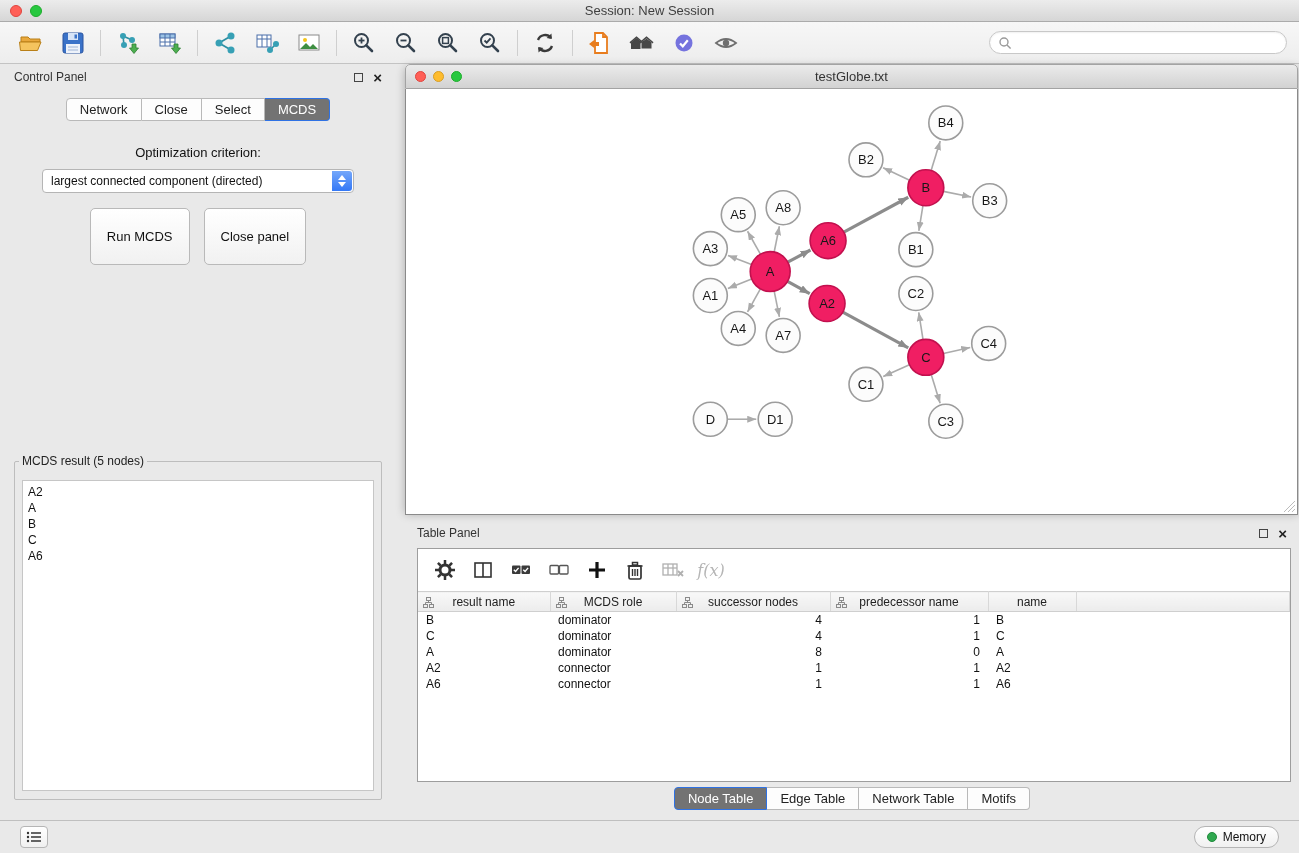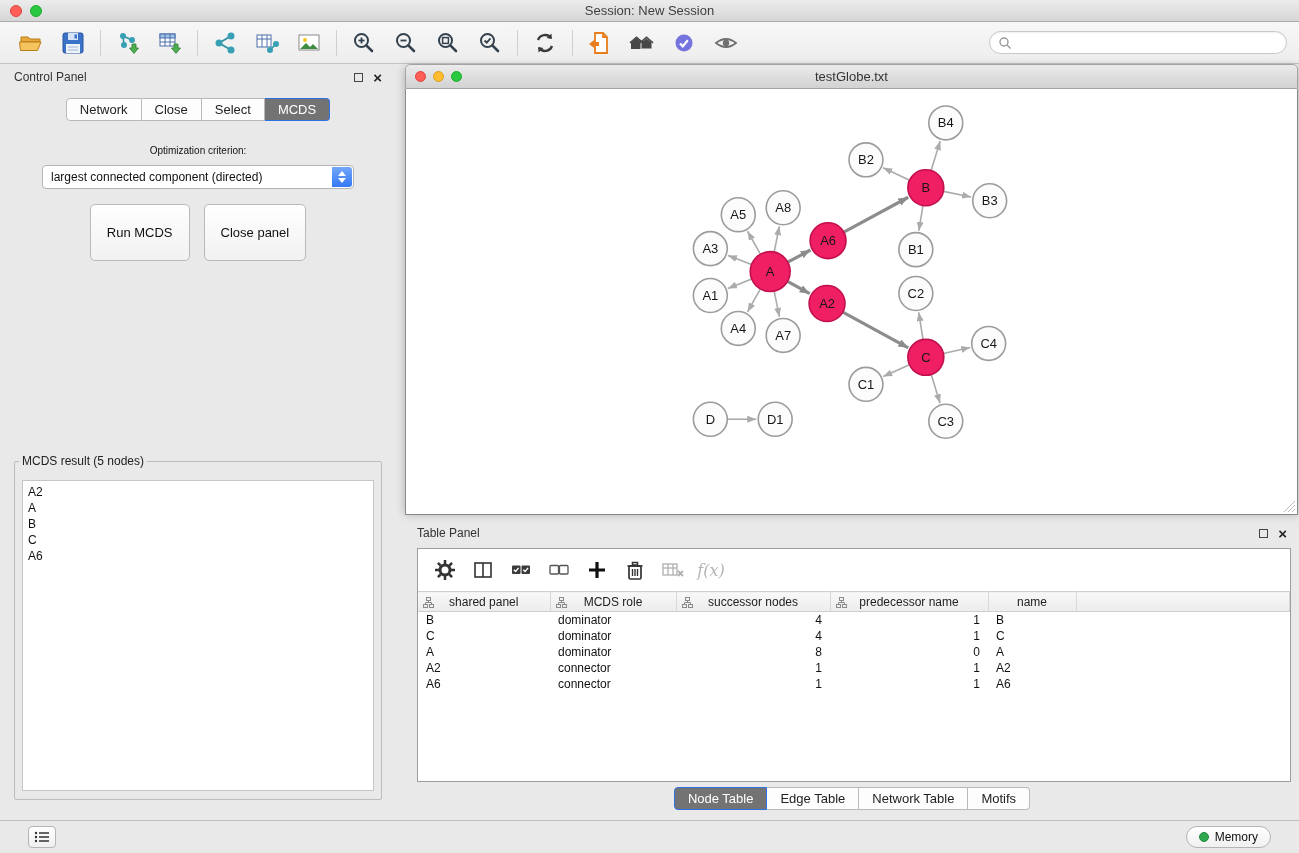--- a/index.html
+++ b/index.html
@@ -36,21 +36,21 @@
   .panel-header { height:26px; display:flex; align-items:center; padding:0 10px; font-size:12px; color:#333;gap:8px; }
   .panel-btns { margin-left:auto; display:flex; align-items:center; gap:10px; }
   .float-btn { width:9px; height:9px; border:1.5px solid #444; display:inline-block; cursor:pointer; }
   .close-btn { font-size:15px; font-weight:bold; color:#222; line-height:1; cursor:pointer; }
   .cp-tabs { display:flex; justify-content:center; margin-top:8px; }
   .seg-tab { font-size:13px; padding:3px 13px; background:#fdfdfd; border:1px solid #b9b9b9;
     border-left:none; color:#222; cursor:pointer; font-family:"Liberation Sans",sans-serif; }
   .seg-tab:first-child { border-left:1px solid #b9b9b9; border-radius:4px 0 0 4px; }
   .seg-tab:last-child { border-radius:0 4px 4px 0; }
   .seg-tab.active { background:#737373; border-color:#2F72E4; color:#fff; }
-  .opt-label { text-align:center; font-size:10px; color:#111; margin-top:24px; }
+  .opt-label { text-align:center; font-size:13px; color:#111; margin-top:24px; }
   .dropdown { margin:9px auto 0; width:312px; height:24px; background:#fff; border:1px solid #b5b5b5;
     border-radius:4px; display:flex; align-items:center; position:relative; padding-left:8px; cursor:pointer; }
   .dropdown-text { font-size:12px; color:#111; }
   .dropdown-stepper { position:absolute; right:1px; top:1px; bottom:1px; width:20px;
     background:linear-gradient(#74A7FA,#3478F6); border-radius:0 3px 3px 0;
     display:flex; flex-direction:column; align-items:center; justify-content:center; gap:2px; }
   .dropdown-stepper .up { width:0; height:0; border-left:4px solid transparent; border-right:4px solid transparent; border-bottom:5px solid #fff; }
   .dropdown-stepper .down { width:0; height:0; border-left:4px solid transparent; border-right:4px solid transparent; border-top:5px solid #fff; }
   .cp-buttons { display:flex; justify-content:center; gap:14px; margin-top:15px; }
   .mac-btn { font-size:13px; padding:20px 16px; background:linear-gradient(#ffffff,#f1f1f1);
@@ -86,21 +86,21 @@
   .data-table { border-collapse:collapse; table-layout:fixed; width:100%; }
   .data-table th { height:20px; background:linear-gradient(#f8f8f8,#ececec);
     border-top:1px solid #cfcfcf; border-bottom:1px solid #cfcfcf; border-right:1px solid #d8d8d8;
     font-size:12px; font-weight:normal; color:#222; position:relative; cursor:pointer; }
   .data-table th .th-icon { position:absolute; left:5px; top:5px; }
   .data-table td { font-size:12px; color:#111; height:16px; padding:0 8px; white-space:nowrap; overflow:hidden; }
   .table-tabs { position:absolute; bottom:8px; left:0; right:0; display:flex; justify-content:center; }
 
   
   .statusbar { position:absolute; left:0; bottom:0; width:100%; height:33px;
-    border-top:1px solid #bfbfbf; background:#e9e9e9; display:flex; align-items:center; padding:0 28px; }
+    border-top:1px solid #bfbfbf; background:#e9e9e9; display:flex; align-items:center; padding:0 20px; }
   .status-left-btn { width:28px; height:22px; background:linear-gradient(#fff,#f0f0f0);
     border:1px solid #b5b5b5; border-radius:4px; display:flex; align-items:center; justify-content:center; cursor:pointer; }
   .memory-btn { margin-left:auto; height:22px; padding:0 12px; background:linear-gradient(#fff,#f0f0f0);
     border:1px solid #b5b5b5; border-radius:11px; display:flex; align-items:center; gap:6px;
     font-size:12px; color:#111; cursor:pointer; font-family:"Liberation Sans",sans-serif; }
   .memory-btn .dot { width:10px; height:10px; border-radius:50%; background:#2FA84F; border:1px solid #1F8A3B; }
 </style>
 </head>
 <body>
 
@@ -509,21 +509,21 @@
           </colgroup>
         <thead>
             <tr id="table-head-row">
               <th><svg class="th-icon" width="11" height="11" viewBox="0 0 11 11">
                   <g stroke="#8a8a8a" fill="none">
                     <rect x="3.5" y="0.5" width="4" height="3"></rect>
                     <rect x="0.5" y="7.5" width="4" height="3"></rect>
                     <rect x="6.5" y="7.5" width="4" height="3"></rect>
                     <path d="M5.5 3.5v2M2.5 7.5v-2h6v2"></path>
                   </g>
-                </svg><span>shared panel</span></th>
+                </svg><span>result name</span></th>
               <th><svg class="th-icon" width="11" height="11" viewBox="0 0 11 11">
                   <g stroke="#8a8a8a" fill="none">
                     <rect x="3.5" y="0.5" width="4" height="3"></rect>
                     <rect x="0.5" y="7.5" width="4" height="3"></rect>
                     <rect x="6.5" y="7.5" width="4" height="3"></rect>
                     <path d="M5.5 3.5v2M2.5 7.5v-2h6v2"></path>
                   </g>
                 </svg><span>MCDS role</span></th>
               <th><svg class="th-icon" width="11" height="11" viewBox="0 0 11 11">
                   <g stroke="#8a8a8a" fill="none">

